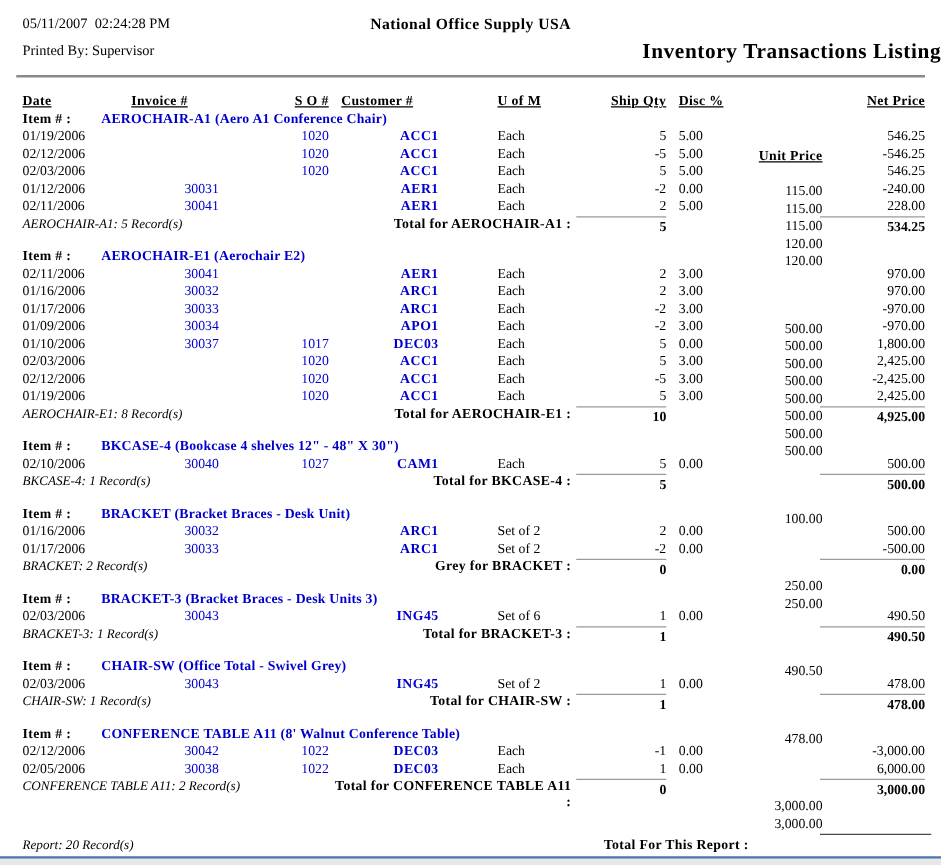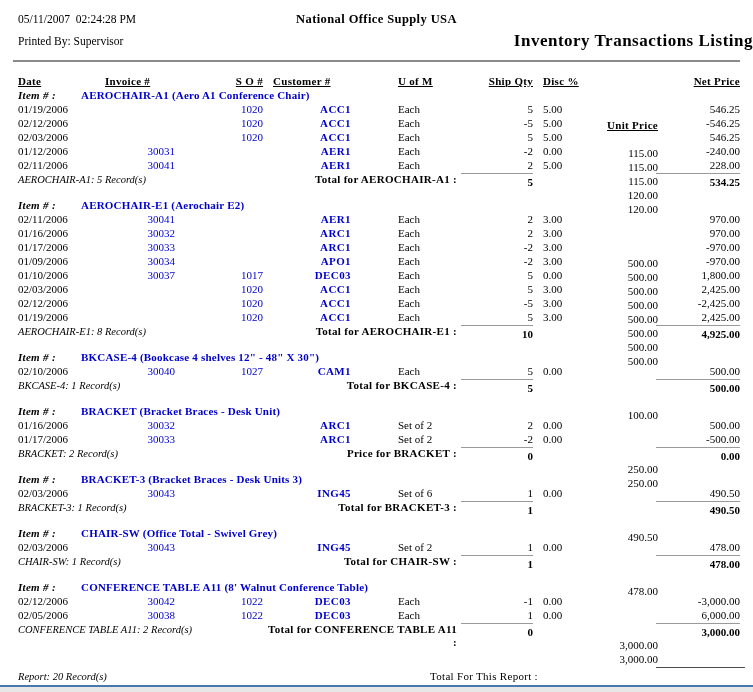--- a/index.html
+++ b/index.html
@@ -26,34 +26,34 @@
   .c-disc{left:543px;width:36px;}
   .c-unit{left:586px;width:72px;text-align:right;margin-top:44px;}
   .c-net {left:656px;width:84px;text-align:right;}
 
   .colhead{top:75px;left:0;width:753px;height:16px;position:absolute;}
   .colhead .cell{font-weight:bold;text-decoration:underline;letter-spacing:.3px;}
 
   .content{position:absolute;top:89px;left:0;width:753px;}
   .group{margin-bottom:10px;}
   .blue{color:#0000CC;text-align:right;}
-  .lbl-item{left:18px;width:60px;font-weight:bold;letter-spacing:.3px;font-style:italic;}
+  .lbl-item{left:18px;width:60px;font-weight:bold;letter-spacing:.3px;}
   .item-name{left:81px;width:440px;font-weight:bold;color:#0000CC;letter-spacing:.2px;}
   .cust-cell{font-weight:bold;}
 
   .total-row{height:16px;}
   .total-row .c-qty,.total-row .c-net{
     font-weight:bold;border-top:1px solid #9a9a9a;padding-top:2px;
   }
   .note{left:18px;width:235px;font-style:italic;font-size:10.5px;}
   .total-label{left:238px;width:219px;text-align:right;font-weight:bold;letter-spacing:.3px;}
 
   .report-footer{position:relative;height:20px;margin-top:28px;}
   .rpt-note{left:18px;width:250px;font-style:italic;font-size:10.5px;top:3px;}
-  .rpt-label{left:430px;width:222px;text-align:left;font-weight:normal;top:3px;letter-spacing:.3px;}
+  .rpt-label{left:430px;width:222px;text-align:center;font-weight:bold;top:3px;letter-spacing:.3px;}
   .rpt-value{
     left:656px;width:89px;text-align:right;font-weight:bold;top:0;
     border-top:1px solid #4a4a4a;border-bottom:3px double #4a4a4a;
     padding:17px 4px 2px 0;box-sizing:border-box;
   }
   .bottom-line{top:685px;left:0;width:753px;height:2px;background:#4A77AE;}
   .bottom-strip{top:687px;left:0;width:753px;height:5px;background:#E7E7E7;}
 </style>
 </head>
 <body>
@@ -308,21 +308,21 @@
     <span class="cell c-so blue"></span>
     <span class="cell c-cust blue cust-cell">ARC1</span>
     <span class="cell c-uom">Set of 2</span>
     <span class="cell c-qty">-2</span>
     <span class="cell c-disc">0.00</span>
     <span class="cell c-unit">250.00</span>
     <span class="cell c-net">-500.00</span>
   </div>
 <div class="row total-row">
       <span class="cell note">BRACKET: 2 Record(s)</span>
-      <span class="cell total-label">Price for BRACKET :</span>
+      <span class="cell total-label">Grey for BRACKET :</span>
       <span class="cell c-qty">0</span>
       <span class="cell c-net">0.00</span>
     </div>
   </section>
 
   <section class="group">
     <div class="row item-row">
       <span class="cell lbl-item">Item # :</span>
       <span class="cell item-name">BRACKET-3 (Bracket Braces - Desk Units 3)</span>
     </div>

